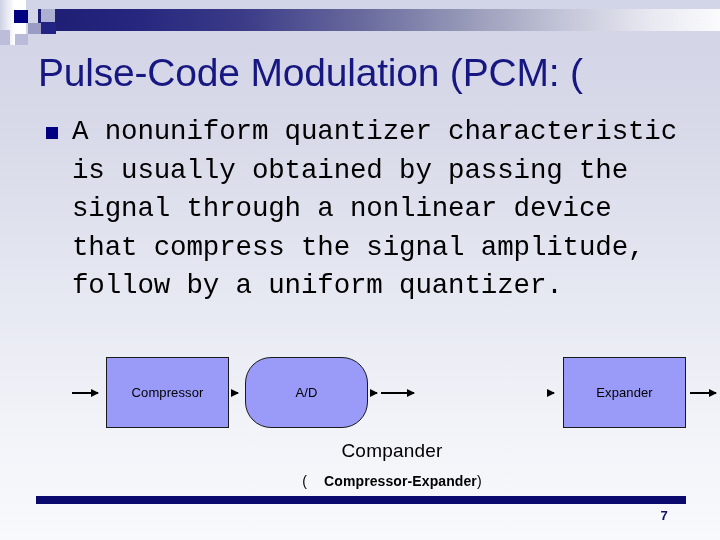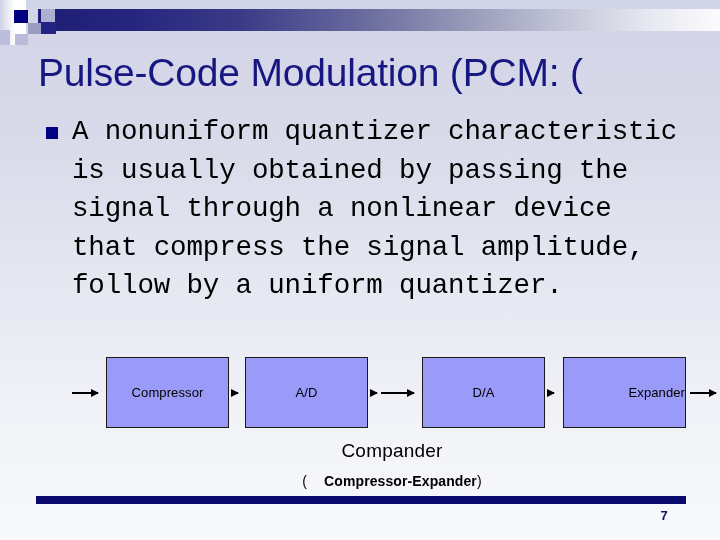--- a/index.html
+++ b/index.html
@@ -149,23 +149,23 @@
     display: flex;
     align-items: center;
     justify-content: center;
   }
   .blk span {
     font-size: 13px;
     color: #000000;
     letter-spacing: 0.1px;
   }
   #blk-compressor { left: 70px;  width: 123px; }
-  #blk-ad         { left: 209px; width: 123px; }
+  #blk-ad         { left: 209px; width: 123px; border-radius: 26px; }
   #blk-da         { left: 386px; width: 123px; }
-  #blk-expander   { left: 527px; width: 123px; justify-content: flex-end; }
+  #blk-expander   { left: 527px; width: 123px; }
 
   
   .arrow {
     position: absolute;
     top: 40px;
     height: 2px;
     background: #000000;
   }
   .arrow::after {
     content: "";
@@ -258,23 +258,20 @@
 
     <div class="arrow" id="arr-comp-ad"></div>
 
     <div class="blk" id="blk-ad">
       <span>A/D</span>
     </div>
 
     <div class="arrow" id="arr-ad-out"></div>
     <div class="arrow" id="arr-mid-in"></div>
 
-    <div class="blk" id="blk-da">
-      <span>D/A</span>
-    </div>
 
     <div class="arrow" id="arr-da-exp"></div>
 
     <div class="blk" id="blk-expander">
       <span>Expander</span>
     </div>
 
     <div class="arrow" id="arr-out"></div>
   </div>
 

